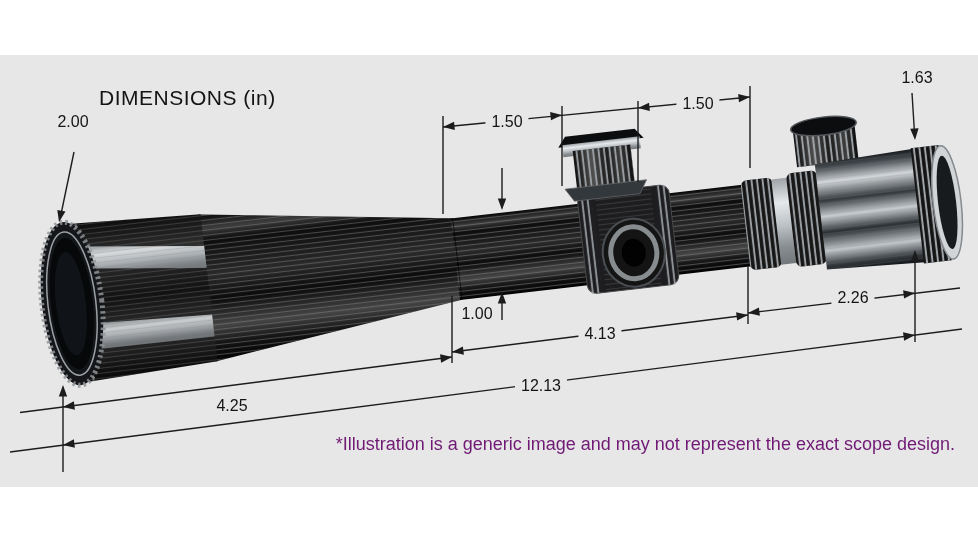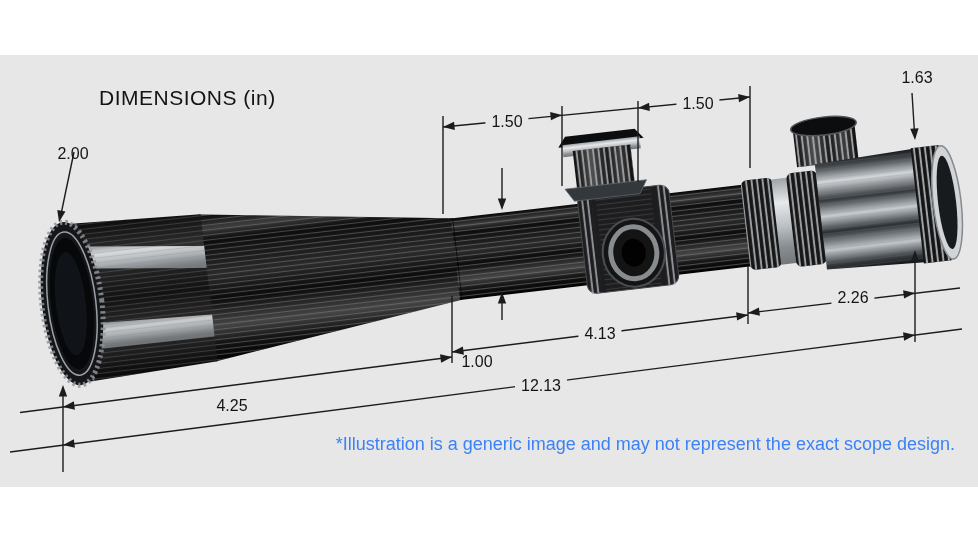--- a/index.html
+++ b/index.html
@@ -4,21 +4,21 @@
 <style>
   html,body{margin:0;padding:0;background:#ffffff;}
   .stage{position:relative;width:978px;height:550px;background:#ffffff;overflow:hidden;
          font-family:Liberation Sans, sans-serif;color:#141414;}
   .canvas{position:absolute;left:0;top:55px;width:978px;height:432px;background:#e7e7e7;}
   svg.overlay{position:absolute;left:0;top:0;width:978px;height:550px;}
   .title{position:absolute;left:99px;top:86px;font-size:21px;letter-spacing:.5px;white-space:nowrap;}
   .label{position:absolute;transform:translate(-50%,-50%);font-size:16px;white-space:nowrap;
          background:#e7e7e7;padding:0 6px;line-height:24px;}
   .label.nobg{background:transparent;padding:0;}
-  .footnote{position:absolute;right:23px;top:433px;text-align:right;font-size:18px;line-height:23px;color:#3b82f6;}
+  .footnote{position:absolute;right:23px;top:433px;text-align:right;font-size:18px;line-height:23px;color:#701a75;}
   .dimline{stroke:#1c1c1c;stroke-width:1.4;fill:none;}
   .ah{fill:#1c1c1c;stroke:none;}
 </style>
 </head>
 <body>
 
 <div class="stage">
   <div class="canvas"></div>
 
   <svg class="overlay" viewBox="0 0 978 550">
@@ -206,25 +206,25 @@
 
     <g>
       <line class="dimline" x1="10" y1="452" x2="962" y2="329"></line>
       <polygon class="ah" points="0,0 11.5,-4.2 11.5,4.2" transform="translate(63,445) rotate(-7.35)"></polygon>
       <polygon class="ah" points="0,0 11.5,-4.2 11.5,4.2" transform="translate(915,335) rotate(172.65)"></polygon>
     </g>
   </svg>
 
   <div class="title">DIMENSIONS (in)</div>
 
-  <div class="label nobg" style="left:73px;top:154px;">2.00</div>
+  <div class="label nobg" style="left:73px;top:122px;">2.00</div>
   <div class="label" style="left:507px;top:122px;">1.50</div>
   <div class="label" style="left:698px;top:104px;">1.50</div>
   <div class="label nobg" style="left:917px;top:78px;">1.63</div>
-  <div class="label nobg" style="left:477px;top:314px;margin-top:48px;">1.00</div>
+  <div class="label nobg" style="left:477px;top:314px;">1.00</div>
   <div class="label" style="left:600px;top:334px;">4.13</div>
   <div class="label" style="left:853px;top:298px;">2.26</div>
   <div class="label" style="left:232px;top:406px;">4.25</div>
   <div class="label" style="left:541px;top:386px;text-align:right;">12.13</div>
 
   <div class="footnote">
     <div>*Illustration is a generic image and may not represent the exact scope design.</div>
   </div>
 </div>
 

